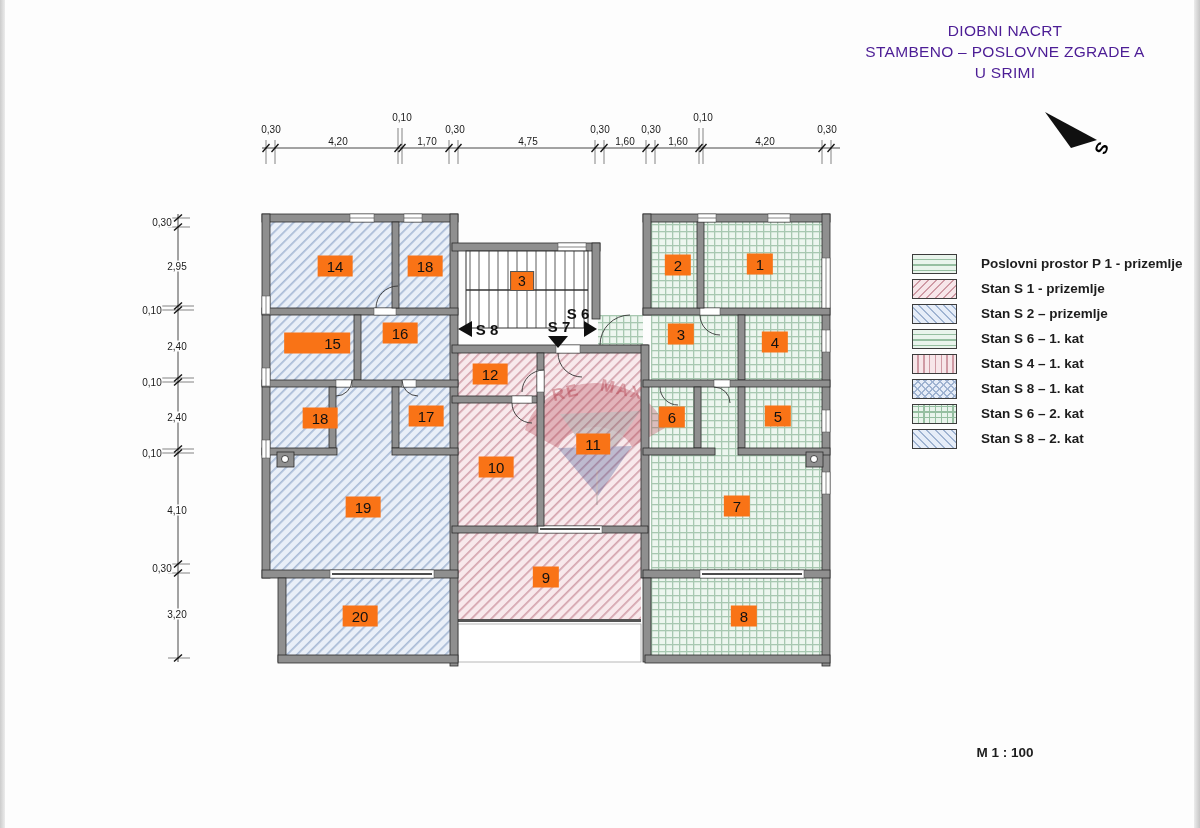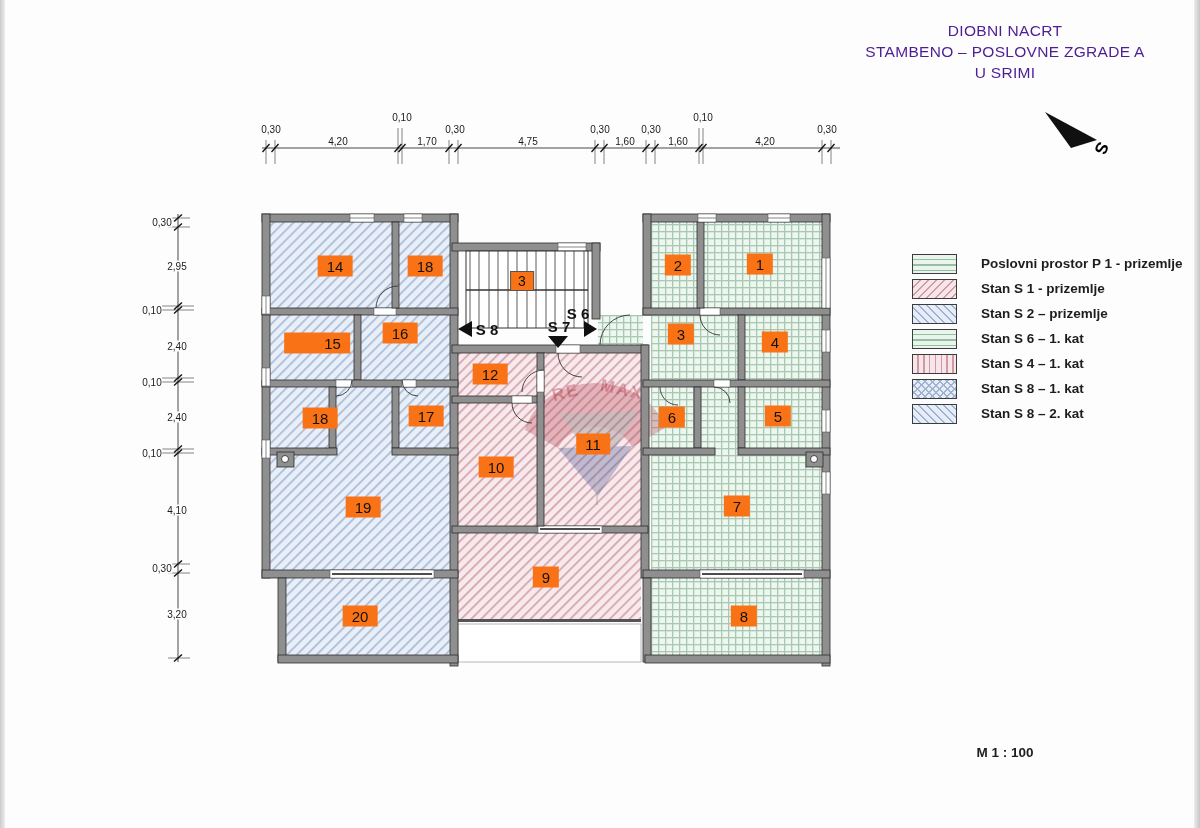--- a/index.html
+++ b/index.html
@@ -356,20 +356,24 @@
         <div class="sw green-h"></div>
         <div class="ltext">Stan S 6 – 1. kat</div>
       </div>
       <div class="lrow">
         <div class="sw red-v"></div>
         <div class="ltext">Stan S 4 – 1. kat</div>
       </div>
       <div class="lrow">
         <div class="sw blue-x"></div>
         <div class="ltext">Stan S 8 – 1. kat</div>
+      </div>
+      <div class="lrow">
+        <div class="sw green-grid"></div>
+        <div class="ltext">Stan S 6 – 2. kat</div>
       </div>
       <div class="lrow">
         <div class="sw blue-d"></div>
         <div class="ltext">Stan S 8 – 2. kat</div>
       </div>
     </div>
 
   <div id="plan-labels">
       <div class="room-label overlay-label" style="left: 335px; top: 266px;">14</div>
       <div class="room-label overlay-label" style="left: 425px; top: 266px;">18</div>

